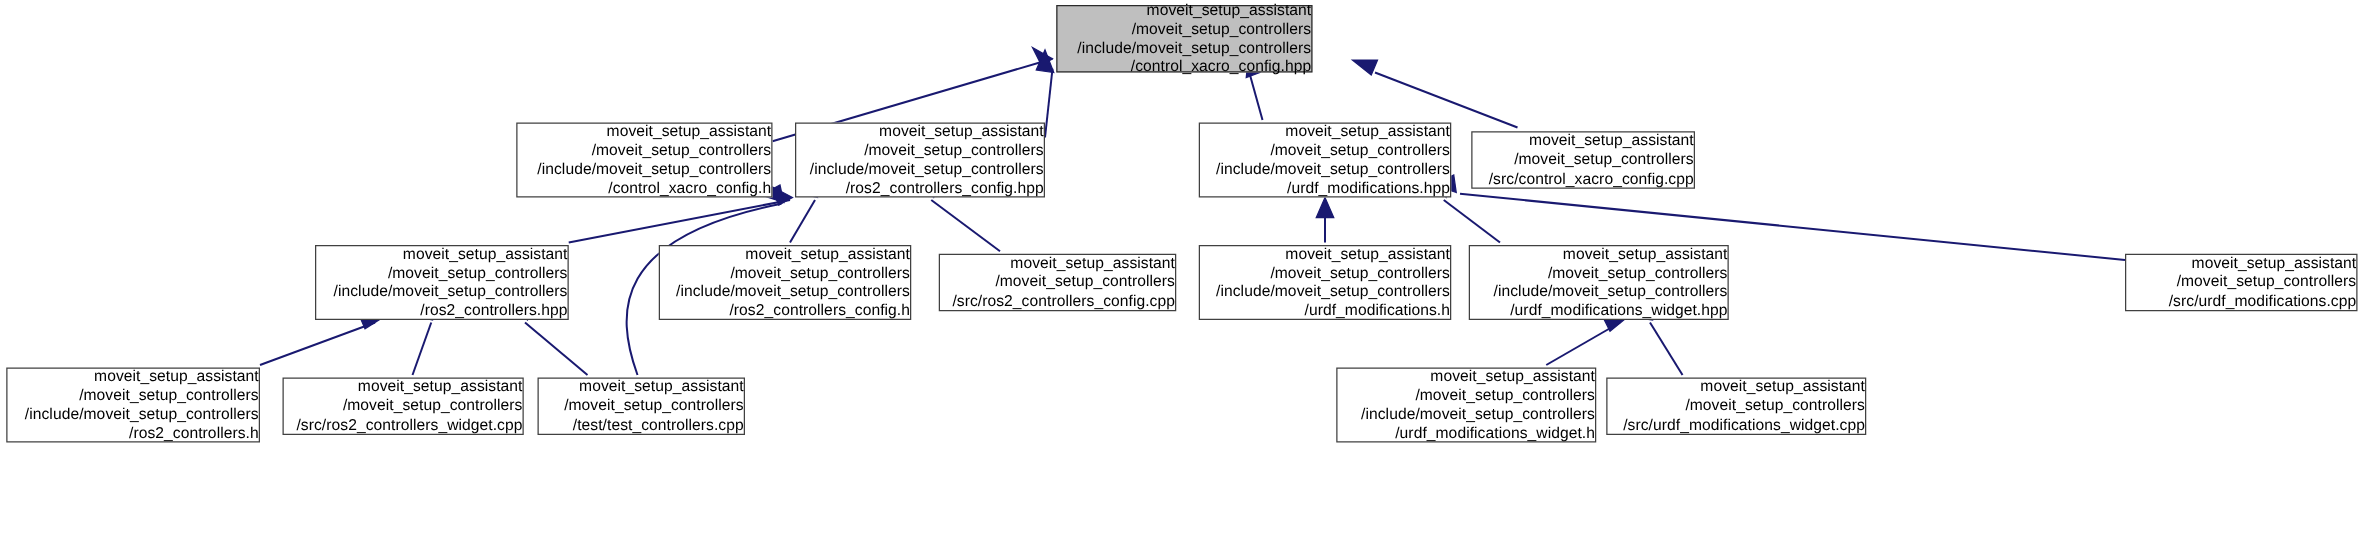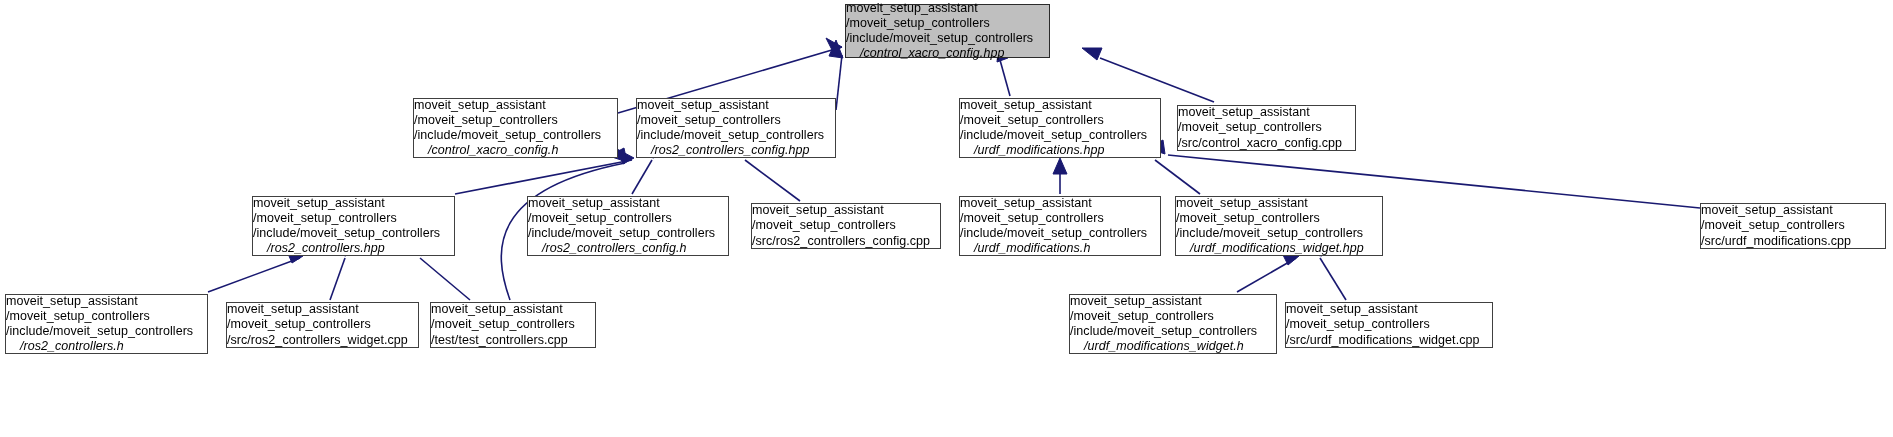--- a/index.html
+++ b/index.html
@@ -24,39 +24,38 @@
     pointer-events: none;
   }
   .node {
     position: absolute;
     box-sizing: border-box;
     border: 1px solid #404040;
     background: #ffffff;
     color: #000000;
     display: flex;
     flex-direction: column;
-    align-items: flex-start;
+    align-items: flex-end;
     justify-content: center;
     text-align: center;
     font-size: 12.5px;
     line-height: 15.2px;
     letter-spacing: 0.05px;
     white-space: nowrap;
     z-index: 2;
   }
   .node.root {
     background: #bfbfbf;
     border-color: #2b2b2b;
   }
   .node .ln {
     display: block;
   }
   .node .ln.indent {
     padding-left: 14px;
-    font-style: italic;
   }
 </style>
 </head>
 <body>
 
 <div id="graph">
   <svg id="edge-layer" viewBox="0 0 1893 437" width="1893" height="437">
       <path d="M618,113 L842,47" fill="none" stroke="#191970" stroke-width="1.6"></path>
       <path d="M842,47 L826,38 L833,52 Z" fill="#191970" stroke="#191970" stroke-width="1"></path>
       <path d="M836,110 L842,55" fill="none" stroke="#191970" stroke-width="1.6"></path>

